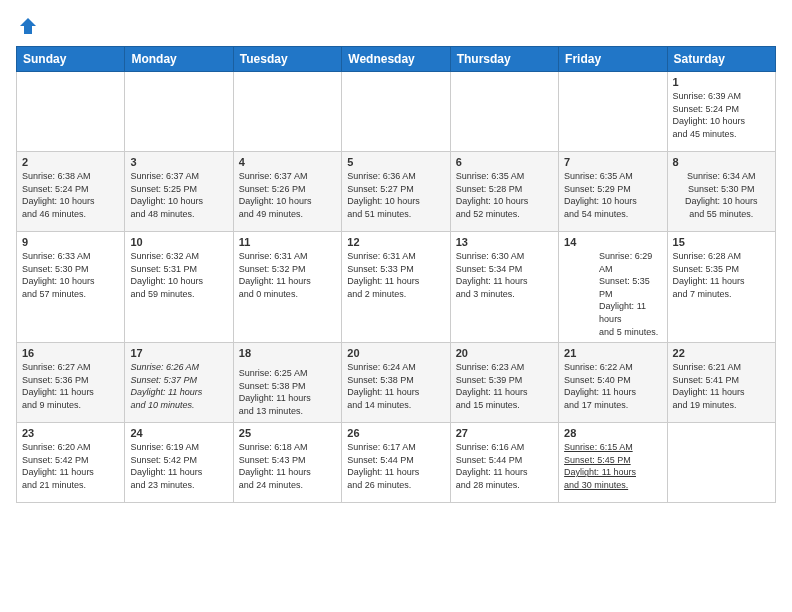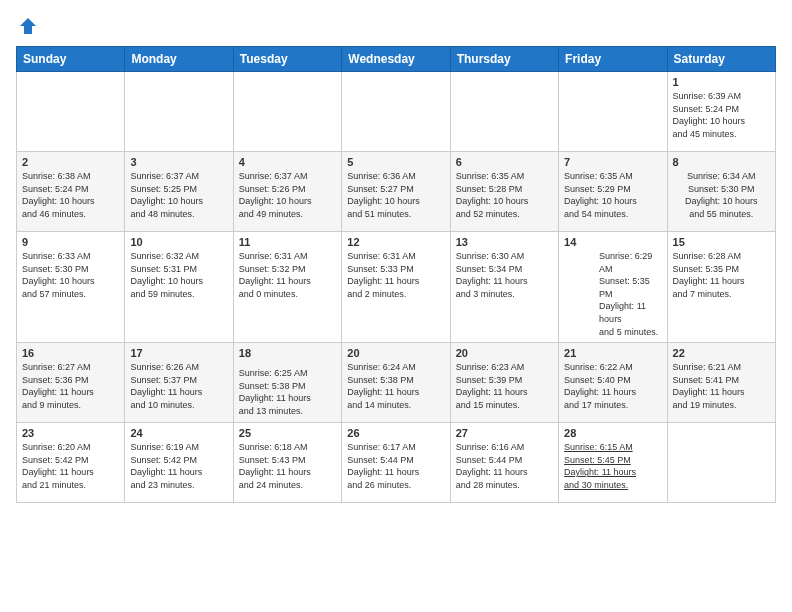--- a/index.html
+++ b/index.html
@@ -246,21 +246,21 @@
       <tr>
         <td>
           <span class="day-number">16</span>
           <div class="day-info" style="white-space: pre-line;">Sunrise: 6:27 AM
 Sunset: 5:36 PM
 Daylight: 11 hours
 and 9 minutes.</div>
         </td>
         <td>
           <span class="day-number">17</span>
-          <div class="day-info" style="white-space: pre-line;">Sunrise: 6:26 AM
+          <div class="day-info" style="white-space: pre-line; font-style: italic;">Sunrise: 6:26 AM
 Sunset: 5:37 PM
 Daylight: 11 hours
 and 10 minutes.</div>
         </td>
         <td>
           <span class="day-number">18</span>
           <div class="day-info" style="white-space: pre-line; margin-top: 8px;">Sunrise: 6:25 AM
 Sunset: 5:38 PM
 Daylight: 11 hours
 and 13 minutes.</div>

